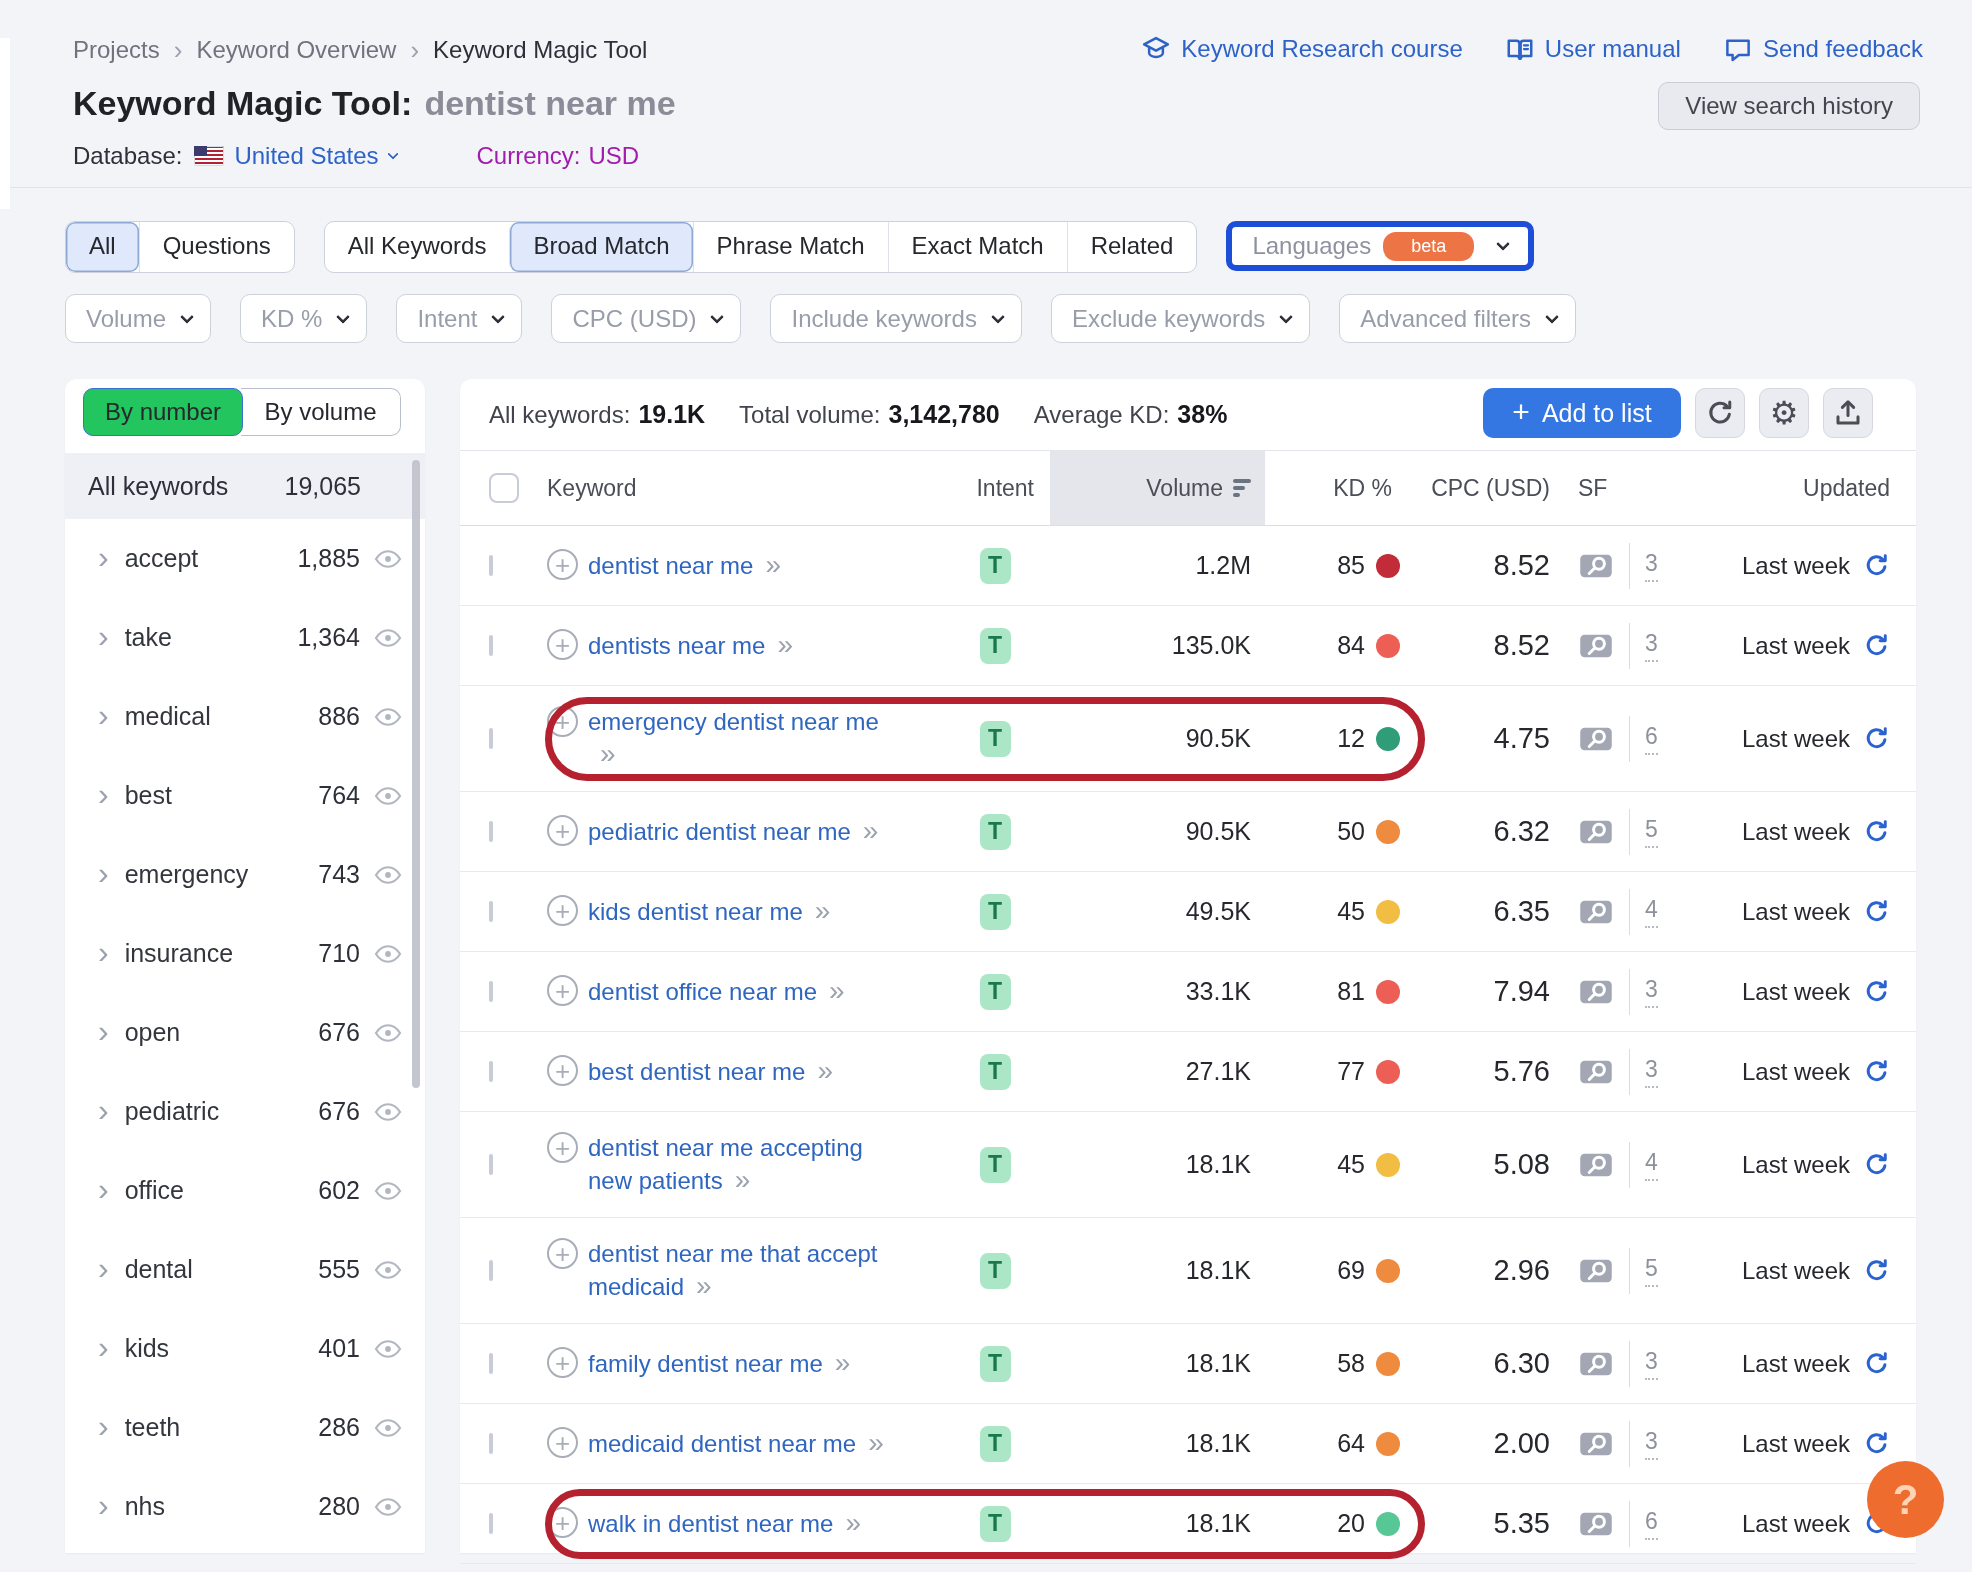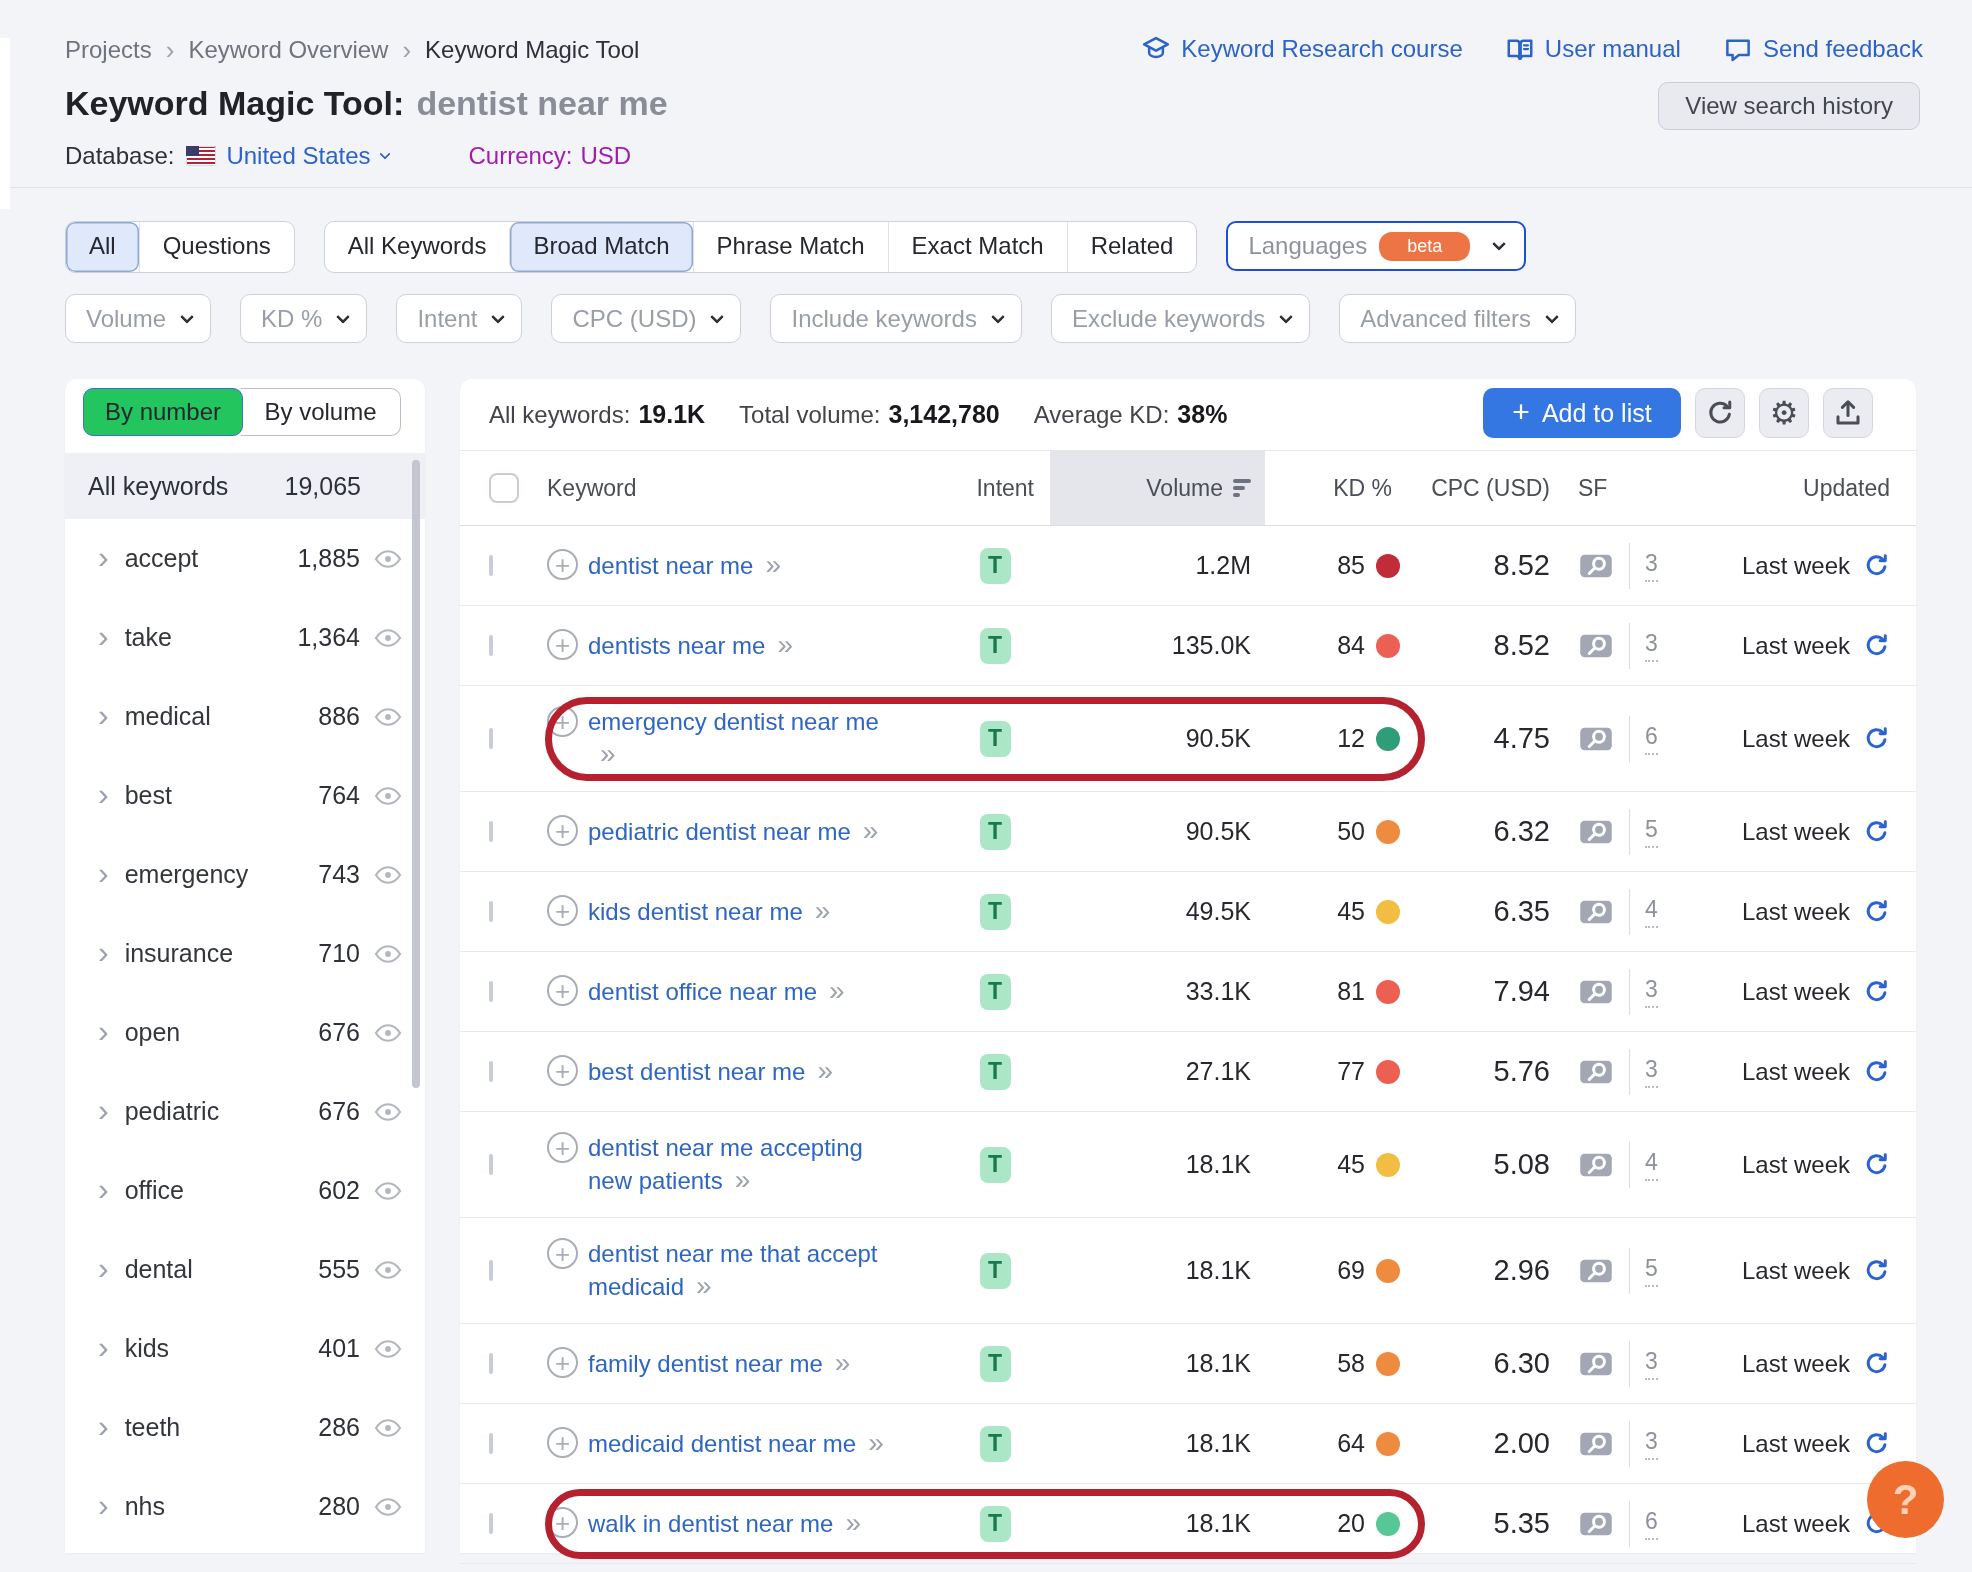--- a/index.html
+++ b/index.html
@@ -2,21 +2,21 @@
 <html><head>
 <meta charset="utf-8">
 <style>
   * { margin:0; padding:0; box-sizing:border-box; }
   html,body { width:1972px; height:1572px; overflow:hidden; }
   body { background:#f3f4f8; font-family:"Liberation Sans", sans-serif; color:#202228; position:relative; }
 
   .left-strip { position:absolute; left:0; top:38px; width:10px; height:171px; background:#fff; }
 
   
-  .top { padding-left:65px; position:relative; }
+  .top { padding-left:65px; position:relative;margin-left:8px; }
   .breadcrumb { display:flex; align-items:center; gap:14px; padding-top:36px; font-size:24px; color:#70737e; }
   .bc-item { cursor:pointer; }
   .bc-item.current { color:#2e3039; cursor:default; }
   .bc-sep { color:#9ba1ad; font-size:26px; line-height:24px; }
   .title-row { margin-top:20px; font-size:34px; font-weight:700; }
   .title-row .query { color:#8a8d98; margin-left:12px; }
   .db-row { margin-top:19px; display:flex; align-items:center; font-size:24px; }
   .db-row .lbl { color:#2e3039; }
   .flag { display:inline-block; width:30px; height:20px; margin:0 10px 0 12px; border-radius:2px;
           background:repeating-linear-gradient(#b22234 0 2px, #fff 2px 4px); position:relative; box-shadow:0 0 0 1px #d8dbe2 inset; }
@@ -36,21 +36,21 @@
 
   .hdr-divider { margin-top:17px; border:none; border-top:1px solid #e1e3e9; }
 
   
   .filters { padding-left:65px; }
   .tabs-row { margin-top:33px; display:flex; gap:29px; }
   .tab-group { display:flex; background:#fff; border:1px solid #ccd1db; border-radius:10px; overflow:hidden; }
   .tab { padding:0 23px; height:50px; line-height:48px; font-size:24px; color:#26282e; cursor:pointer; border-left:1px solid #dfe2e8; white-space:nowrap; }
   .tab:first-child { border-left:none; }
   .tab.selected { background:#dfe9fb; border-radius:9px; box-shadow:inset 0 0 0 1.5px #8fa9d6; }
-  .lang-pill { display:flex; align-items:center; gap:12px; background:#fff; border:2px solid #1d4ed8; border-radius:10px; height:50px; padding:0 20px; cursor:pointer; }
+  .lang-pill { display:flex; align-items:center; gap:12px; background:#fff; border:6px solid #1d4ed8; border-radius:10px; height:50px; padding:0 20px; cursor:pointer; }
   .lang-pill .lbl { font-size:24px; color:#8e92a0; }
   .beta { background:#ed7445; color:#fff; font-size:18px; padding:4px 28px; border-radius:13px; }
 
   .pills-row { margin-top:21px; display:flex; gap:29px; }
   .pill { display:flex; align-items:center; justify-content:space-between; background:#fff; border:1px solid #ccd1db; border-radius:10px;
           height:49px; padding:0 18px 0 20px; font-size:24px; color:#989da9; cursor:pointer; }
   .pill .chev { margin-left:16px; }
 
   
   .content { display:flex; margin-top:36px; padding:0 56px 0 65px; gap:35px; align-items:stretch; height:1174px; }

